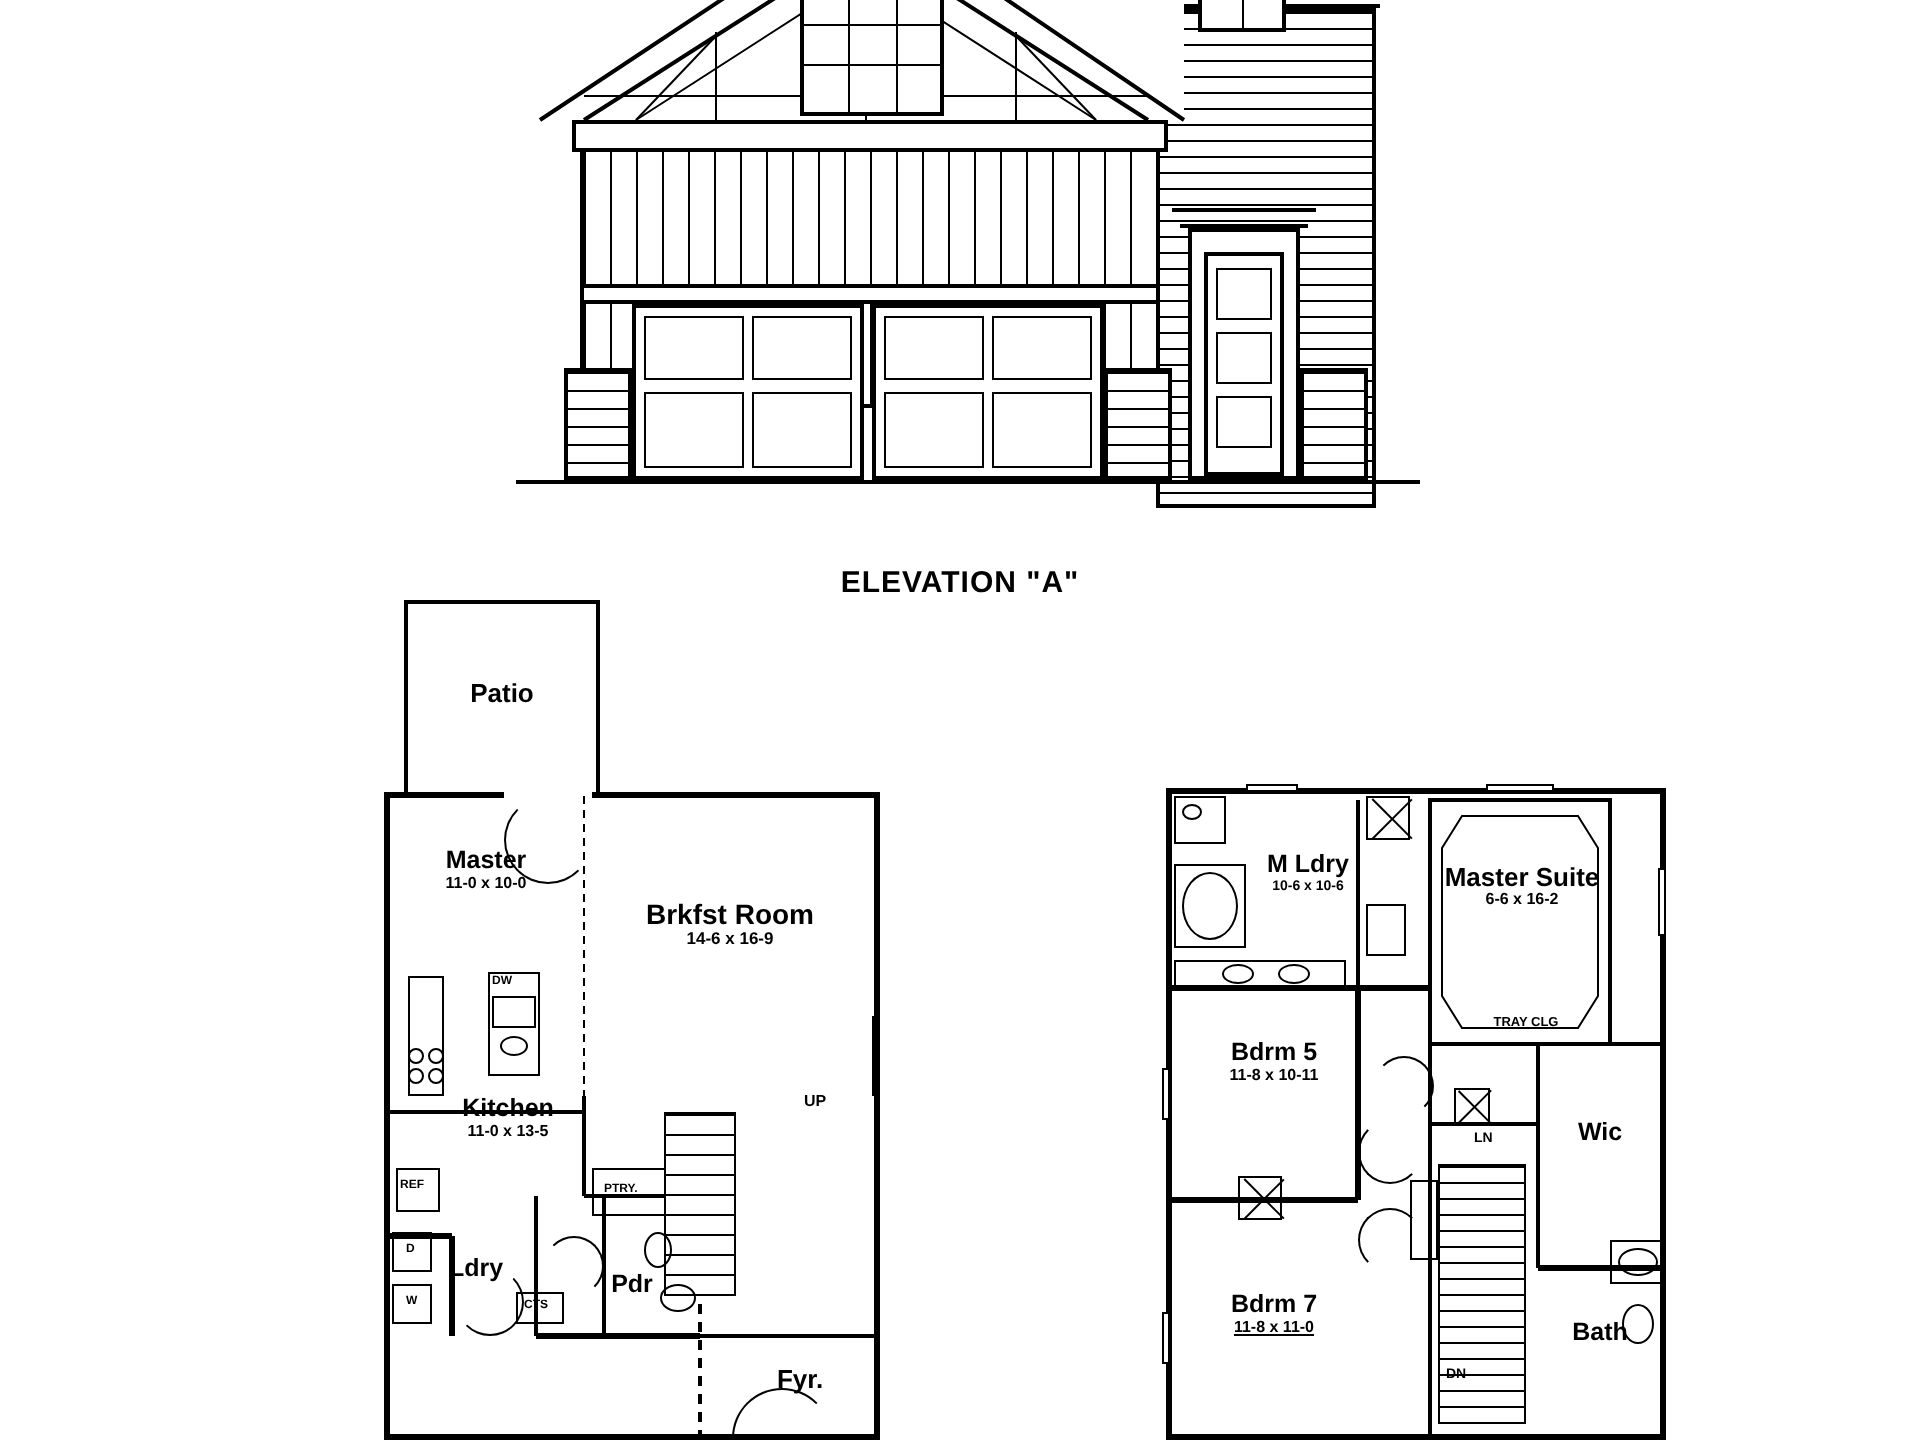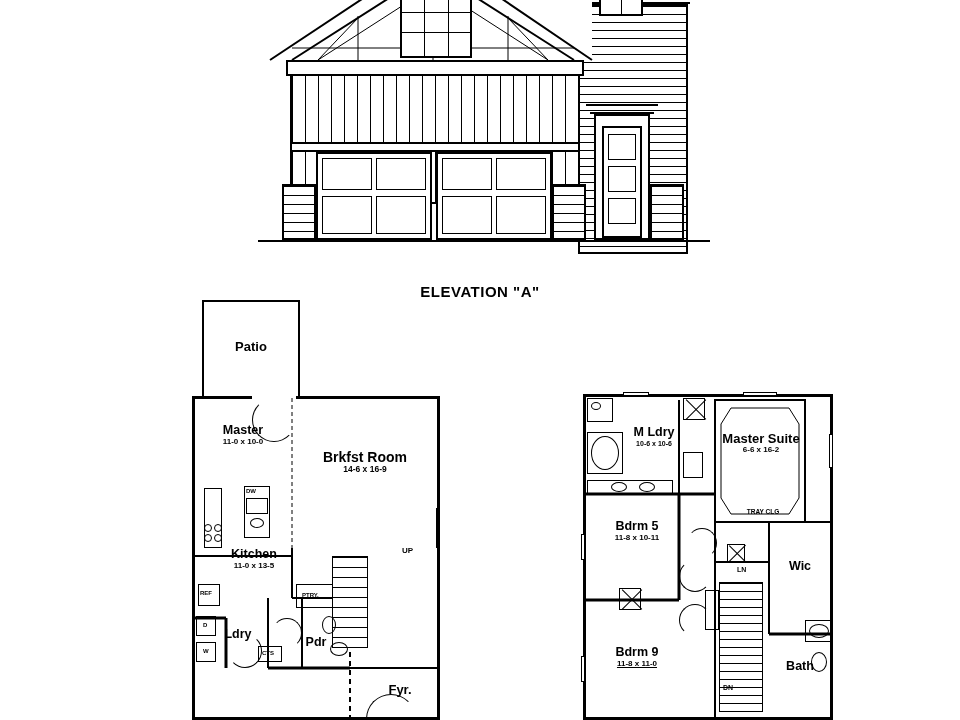--- a/index.html
+++ b/index.html
@@ -239,21 +239,21 @@
     <div class="oval" style="left:8px;top:8px;width:10px;height:8px;"></div>
     <div class="xbox" style="left:100px;top:4px;width:22px;height:22px;"></div>
     <div class="thin" style="left:100px;top:58px;width:20px;height:26px;"></div>
 
     <div class="room" style="left:14px;top:126px;width:80px;font-size:12.5px;">
       <span class="nm">Bdrm 5</span>
       <span class="dm" style="font-size:8px;">11-8 x 10-11</span>
     </div>
 
     <div class="room" style="left:14px;top:252px;width:80px;font-size:12.5px;">
-      <span class="nm">Bdrm 9</span>
+      <span class="nm">Bdrm 7</span>
       <span class="dm" style="font-size:8px;text-decoration:underline;">11-8 x 11-0</span>
     </div>
 
     <div class="room" style="left:186px;top:166px;width:62px;font-size:12.5px;">
       <span class="nm">Wic</span>
     </div>
 
     <div class="room" style="left:186px;top:266px;width:62px;font-size:12.5px;">
       <span class="nm">Bath</span>
     </div>

